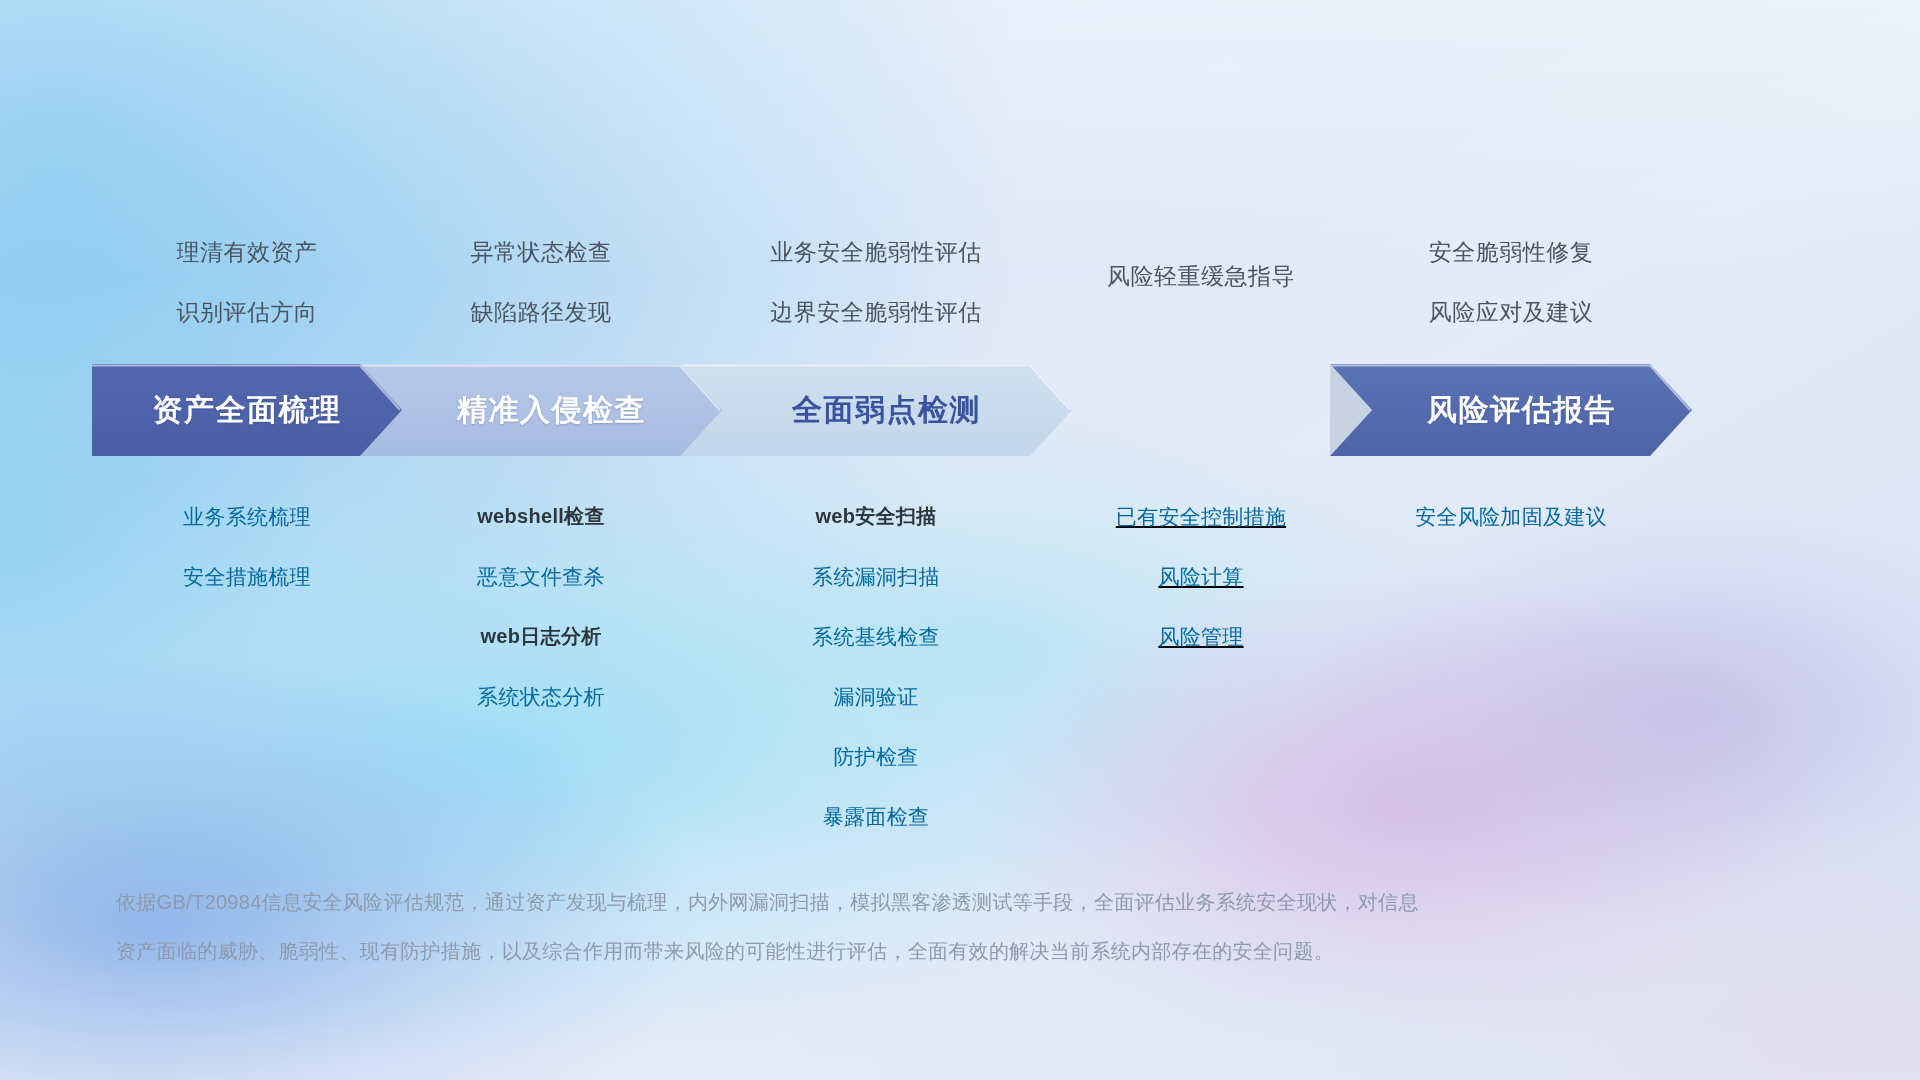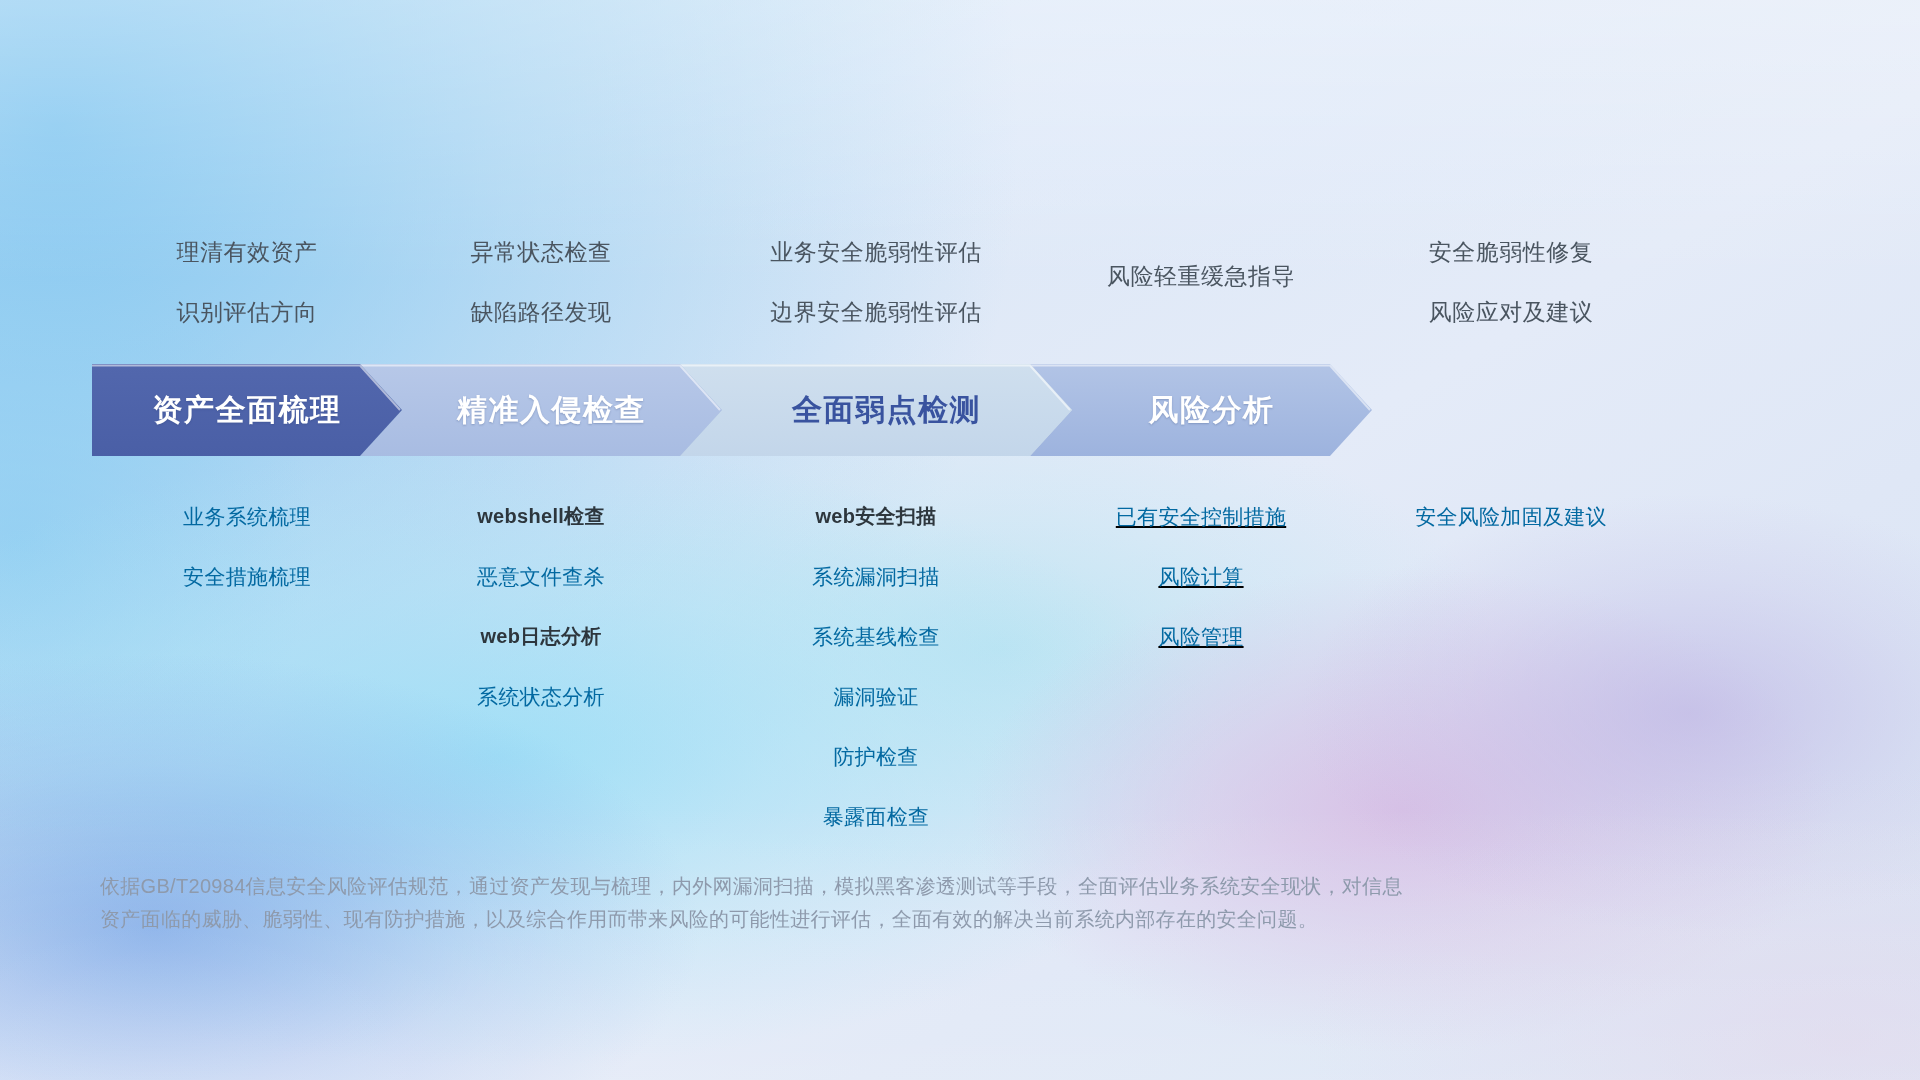--- a/index.html
+++ b/index.html
@@ -160,21 +160,21 @@
   .footer {
     position: absolute;
     left: 100px;
     top: 870px;
     width: 1560px;
     font-size: 20px;
     line-height: 33px;
     color: #8e9aac;
     letter-spacing: 0.3px;
   }
-  .footer p { margin: 0; }
+  .footer p { margin: 16px; }
 </style>
 </head>
 <body>
 
 <div id="stage">
 
   <div class="bg-layer bg-base"></div>
   <div class="bg-layer bg-blob8"></div>
   <div class="bg-layer bg-blob1"></div>
   <div class="bg-layer bg-blob9"></div>
@@ -245,33 +245,33 @@
                 <stop offset="0%" stop-color="#cfdfee"></stop>
                 <stop offset="100%" stop-color="#c3d6ea"></stop>
               </linearGradient>
             </defs>
             <path d="M0,0 L350,0 L392,46 L350,92 L0,92 L42,46 Z" fill="url(#g2)"></path>
             <path d="M0,1.5 L350,1.5 L390,46 " fill="none" stroke="rgba(255,255,255,0.55)" stroke-width="2"></path>
             <path d="M0,0 L42,46 L0,92 L-1,92 L-1,0 Z" fill="rgba(150,165,185,0.35)"></path>
           </svg>
           <span class="label blue" style="margin-left: 21px;">全面弱点检测</span>
         </div>
-        <div class="chev" style="left: 938px; width: 342px; z-index: 7;">
-          <svg class="shape" width="342" height="92" viewBox="0 0 342 92">
+        <div class="chev" style="left: 1238px; width: 362px; z-index: 6;">
+          <svg class="shape" width="362" height="92" viewBox="0 0 362 92">
             <defs>
-              <linearGradient id="g3" x1="0" y1="0" x2="0" y2="1">
-                <stop offset="0%" stop-color="#b2c4e6"></stop>
-                <stop offset="100%" stop-color="#9db3de"></stop>
+              <linearGradient id="g4" x1="0" y1="0" x2="0" y2="1">
+                <stop offset="0%" stop-color="#5b72b4"></stop>
+                <stop offset="100%" stop-color="#4d64a9"></stop>
               </linearGradient>
             </defs>
-            <path d="M0,0 L300,0 L342,46 L300,92 L0,92 L42,46 Z" fill="url(#g3)"></path>
-            <path d="M0,1.5 L300,1.5 L340,46 " fill="none" stroke="rgba(255,255,255,0.55)" stroke-width="2"></path>
+            <path d="M0,0 L320,0 L362,46 L320,92 L0,92 L42,46 Z" fill="url(#g4)"></path>
+            <path d="M0,1.5 L320,1.5 L360,46 " fill="none" stroke="rgba(255,255,255,0.55)" stroke-width="2"></path>
             <path d="M0,0 L42,46 L0,92 L-1,92 L-1,0 Z" fill="rgba(150,165,185,0.35)"></path>
           </svg>
-          <span class="label white" style="margin-left: 21px;">风险分析</span>
+          <span class="label white" style="margin-left: 21px;">风险评估报告</span>
         </div>
       </div>
 
     <div class="bottom-row" id="bottom-row">
         <div class="col bot-col" style="position: absolute; left: -79px; width: 460px; top: 0px;">
           <div class="bot-line">业务系统梳理</div>
           <div class="bot-line">安全措施梳理</div>
         </div>
         <div class="col bot-col" style="position: absolute; left: 215px; width: 460px; top: 0px;">
           <div class="bot-line strong">webshell检查</div>

